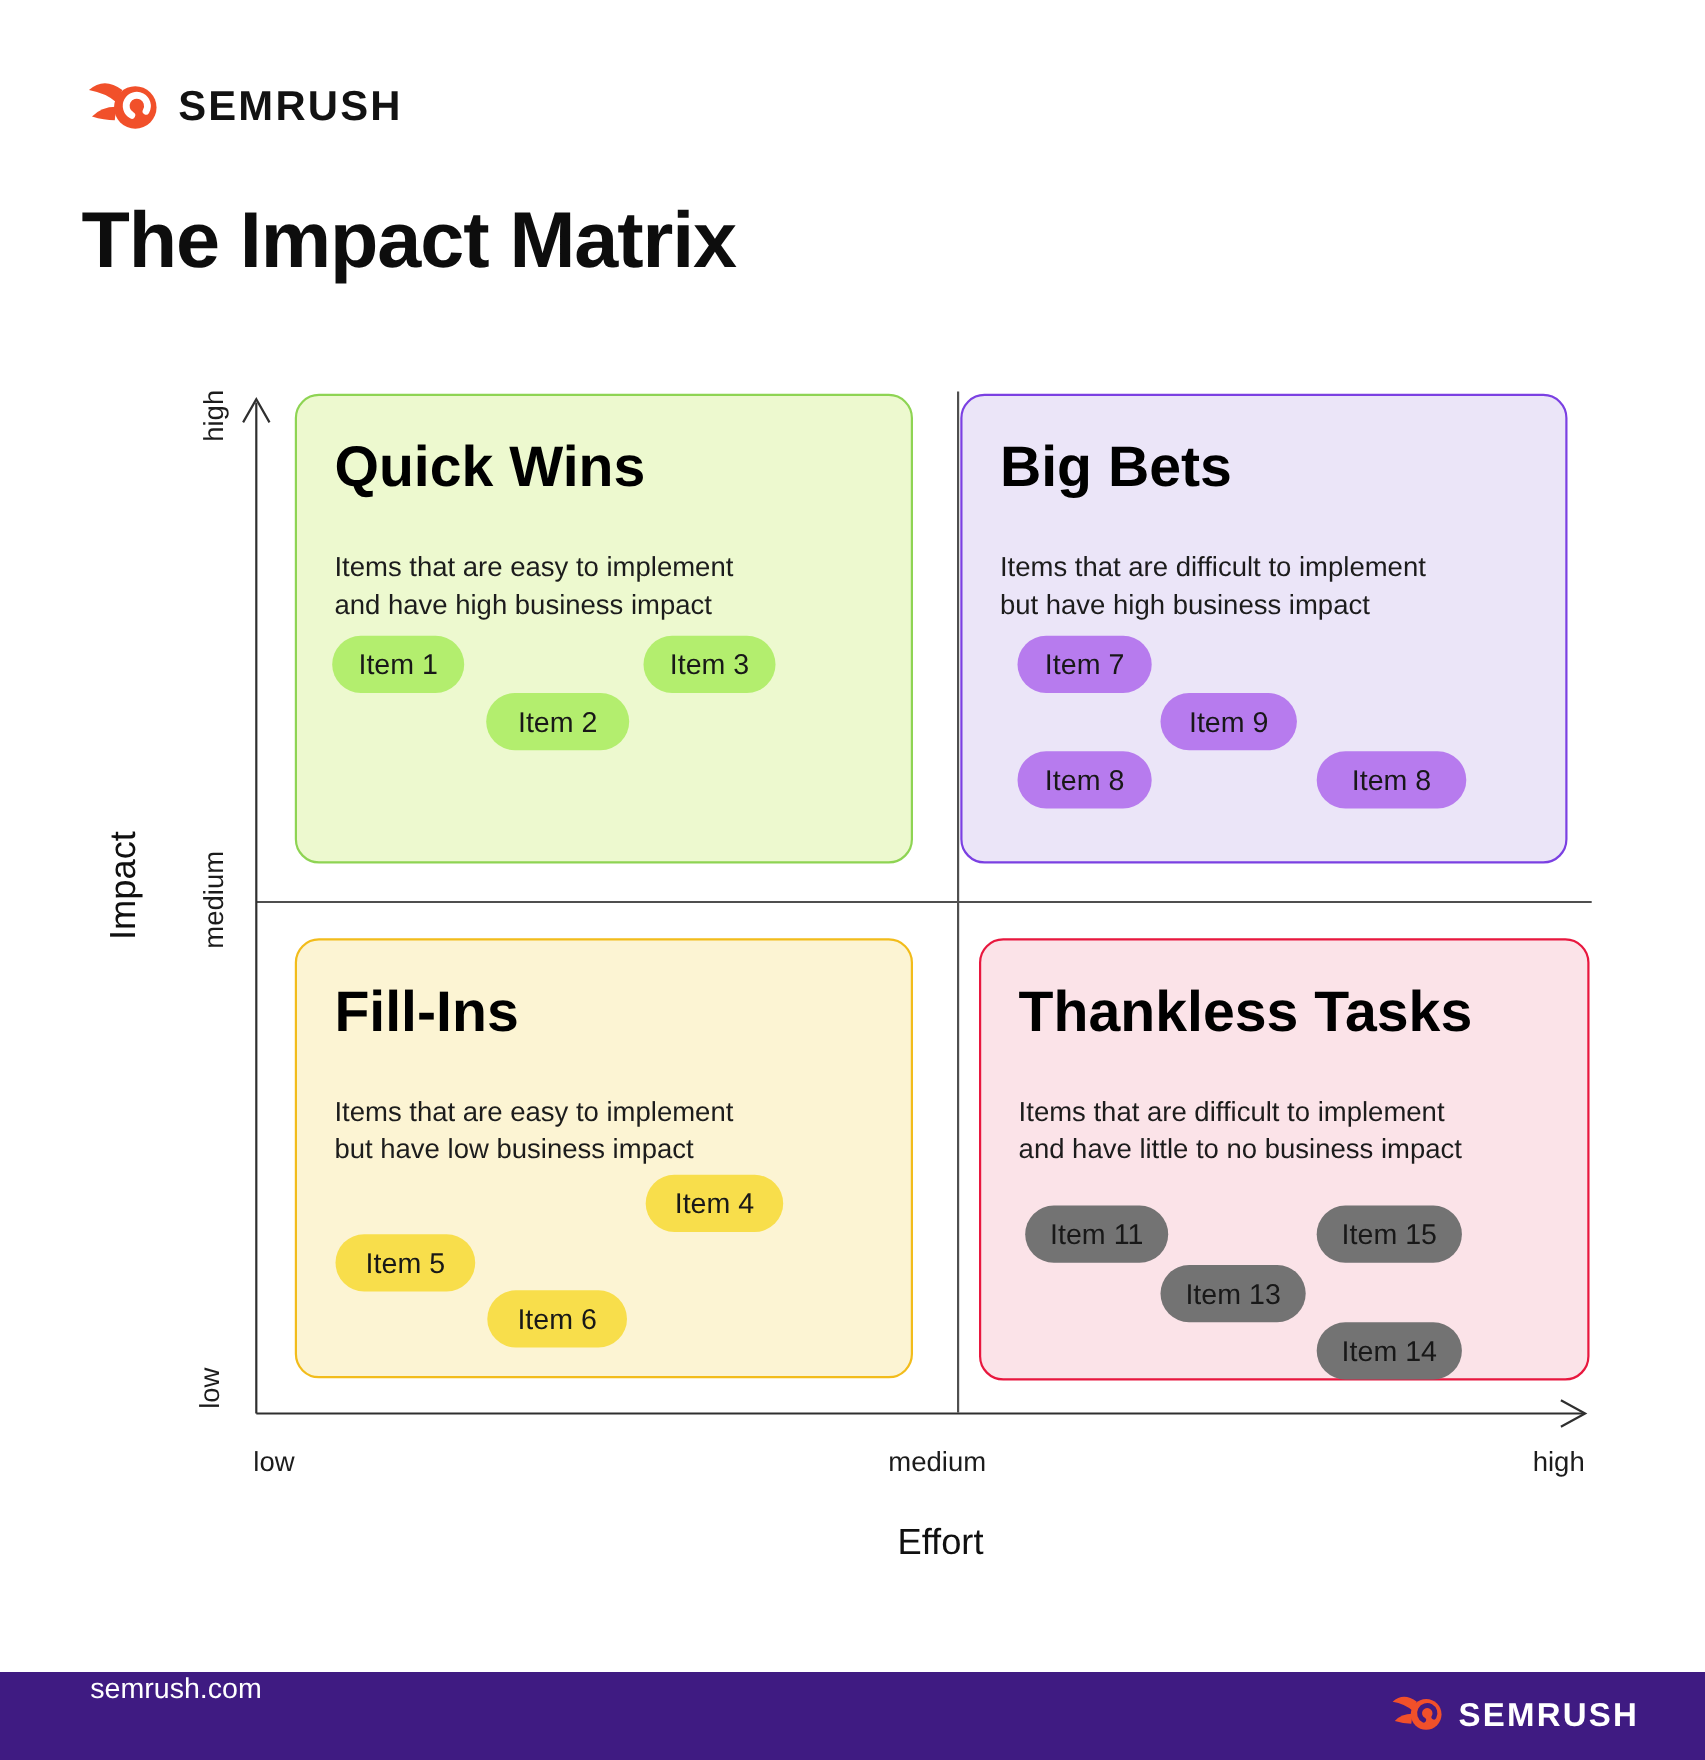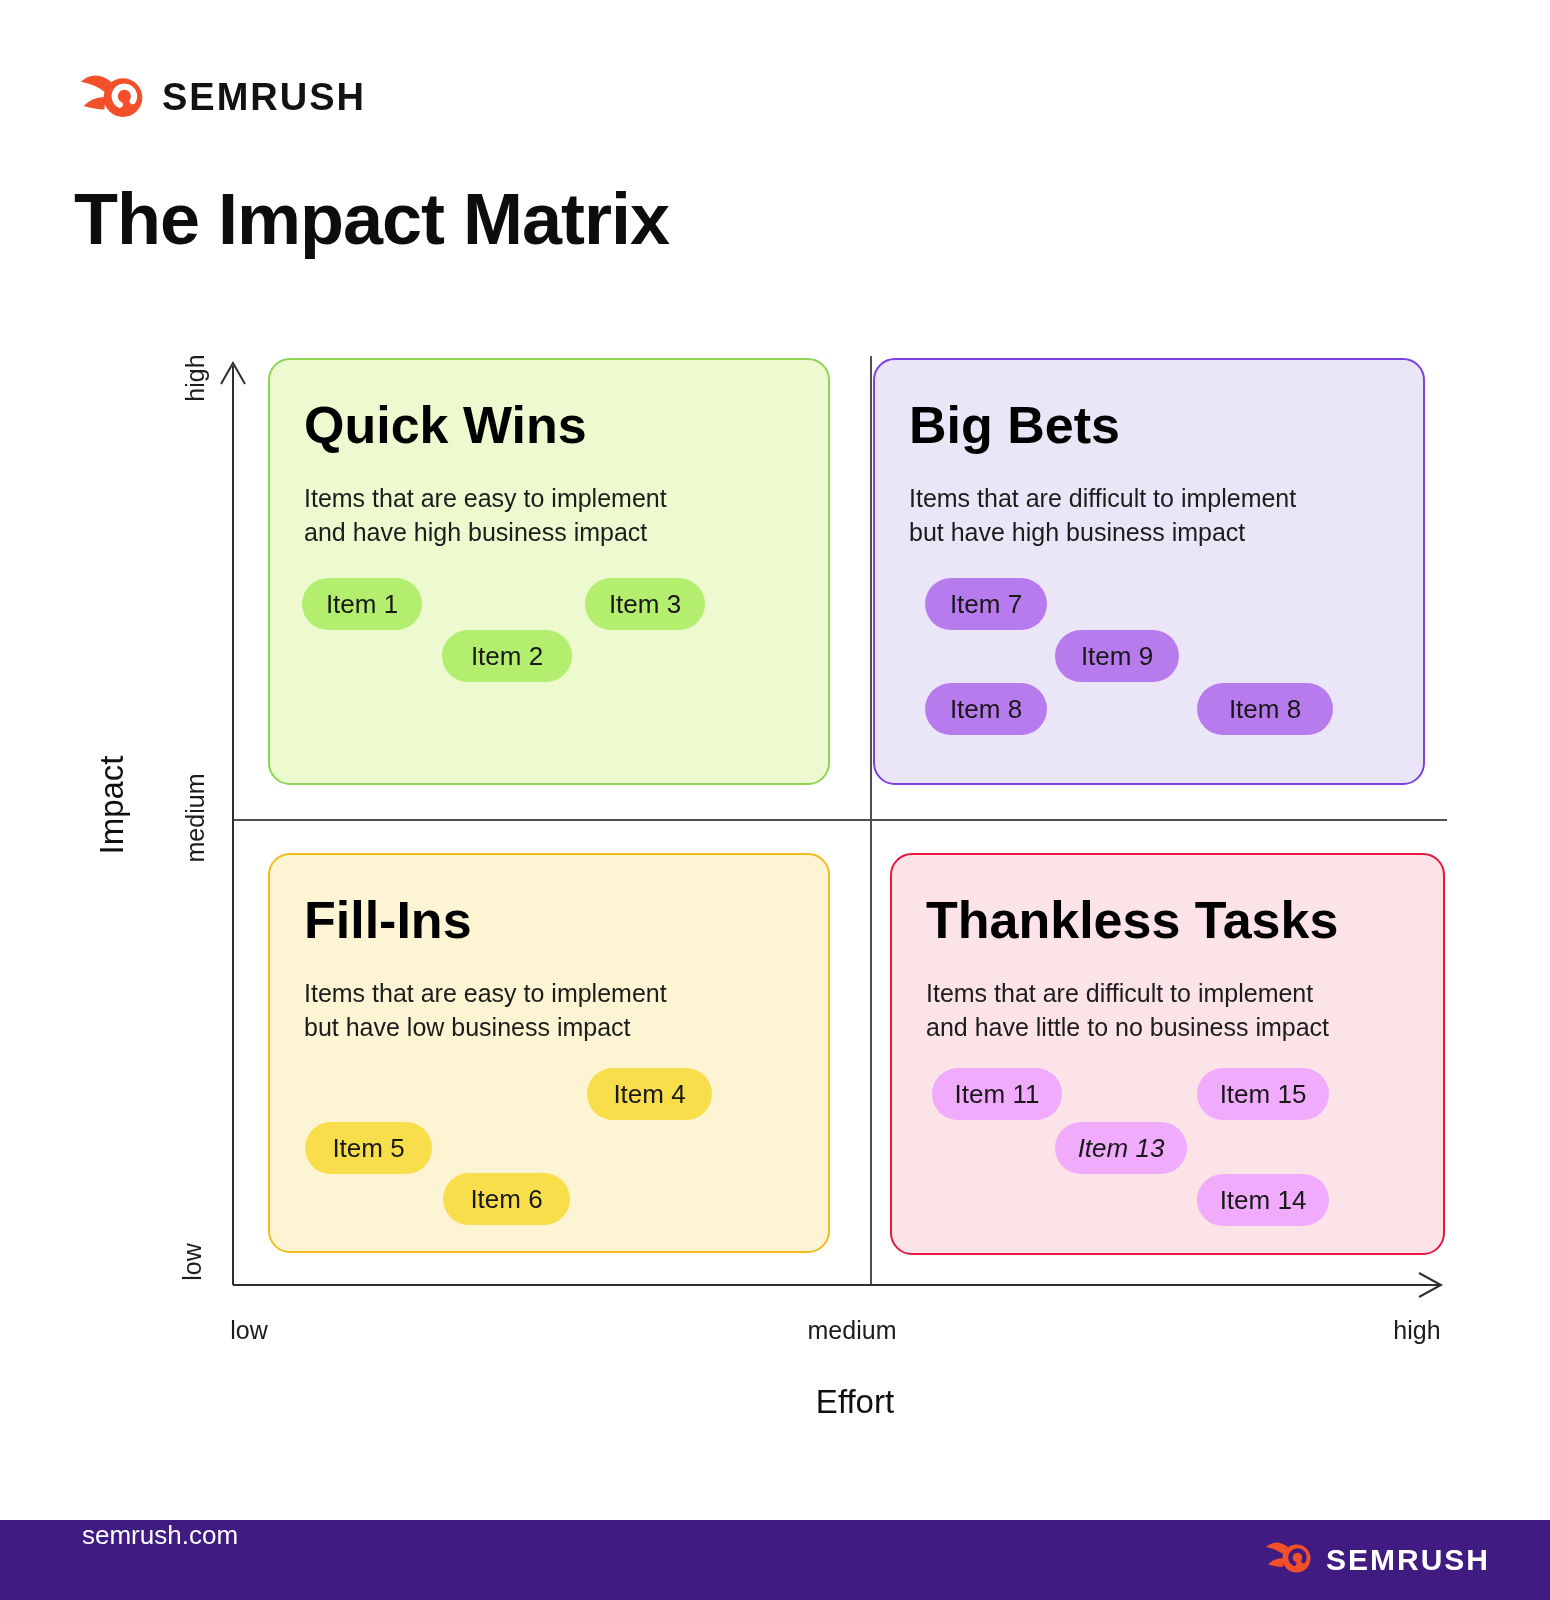--- a/index.html
+++ b/index.html
@@ -18,32 +18,32 @@
   
   .axlab{position:absolute;white-space:nowrap;}
   .rot{transform:translate(-50%,-50%) rotate(-90deg);}
   .ctr{transform:translate(-50%,-50%);}
   .tick{font-size:25px;color:#1c1c1c;}
   .axis-title{font-size:33px;color:#101010;}
 
   
   .card{position:absolute;border-radius:22px;border:2px solid;box-sizing:border-box;padding:38px 0 0 34px;}
   .card h2{margin:0;font-size:52px;font-weight:bold;color:#000000;line-height:1.05;}
-  .card p{margin:28px 0 0 0;font-size:25px;line-height:1.38;color:#1c1c1c;white-space:pre-line;}
+  .card p{margin:46px 0 0 0;font-size:25px;line-height:1.38;color:#1c1c1c;white-space:pre-line;}
   .card.qw{left:268px;top:358px;width:562px;height:427px;background:#EDF9CF;border-color:#8ED453;}
   .card.bb{left:873px;top:358px;width:552px;height:427px;background:#EBE5F8;border-color:#7B40E2;}
   .card.fi{left:268px;top:853px;width:562px;height:400px;background:#FCF4D3;border-color:#F2BC1B;}
   .card.tt{left:890px;top:853px;width:555px;height:402px;background:#FBE3E8;border-color:#E8173E;}
 
   
   .pill{position:absolute;height:52px;border-radius:26px;display:flex;align-items:center;justify-content:center;font-size:26px;color:#181818;box-sizing:border-box;}
   .pill.g{background:#B3EE6E;}
   .pill.v{background:#B77BEE;}
   .pill.y{background:#F8DE4B;}
-  .pill.r{background:#f0abfc;}
+  .pill.r{background:#737373;margin-top:28px;}
 
   
   .footer{position:absolute;left:0;top:1520px;width:1550px;height:80px;background:#3F1B82;display:flex;justify-content:space-between;padding:0 60px 0 82px;box-sizing:border-box;}
   .footer-site{color:#ffffff;font-size:26px;}
   .footer-brand{display:flex;align-items:center;gap:10px;}
   .footer-brand .brand-text{color:#ffffff;font-size:30px;letter-spacing:2px;}
 </style>
 </head>
 <body>
 
@@ -113,21 +113,21 @@
   <div class="pill y" style="left:305px;top:1122px;width:127px;">Item 5</div>
   <div class="pill y" style="left:443px;top:1173px;width:127px;">Item 6</div>
 
   <div class="card tt">
     <h2>Thankless Tasks</h2>
     <p>Items that are difficult to implement
 and have little to no business impact</p>
   </div>
   <div class="pill r" style="left:932px;top:1068px;width:130px;">Item 11</div>
   <div class="pill r" style="left:1197px;top:1068px;width:132px;">Item 15</div>
-  <div class="pill r" style="left:1055px;top:1122px;width:132px;font-style:italic;">Item 13</div>
+  <div class="pill r" style="left:1055px;top:1122px;width:132px;">Item 13</div>
   <div class="pill r" style="left:1197px;top:1174px;width:132px;">Item 14</div>
 
   <div class="footer">
     <span class="footer-site">semrush.com</span>
     <span class="footer-brand">
       <span>
         <svg width="52" height="42" viewBox="0 0 100 84">
           <path d="M46 20 Q22 2 2 20 Q24 24 38 36 Z" fill="#F1502A"></path>
           <path d="M38 42 Q18 42 6 55 Q22 60 36 60 Z" fill="#F1502A"></path>
           <circle cx="63" cy="43" r="28" fill="#F1502A"></circle>

